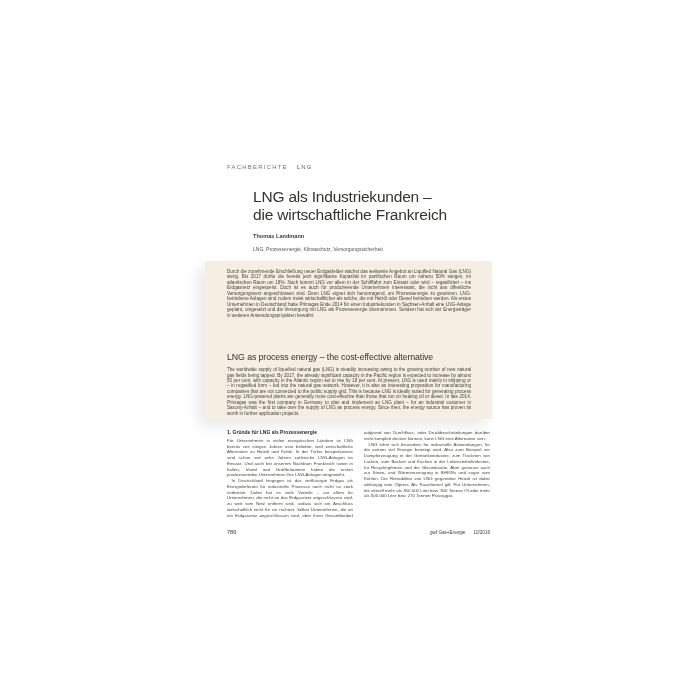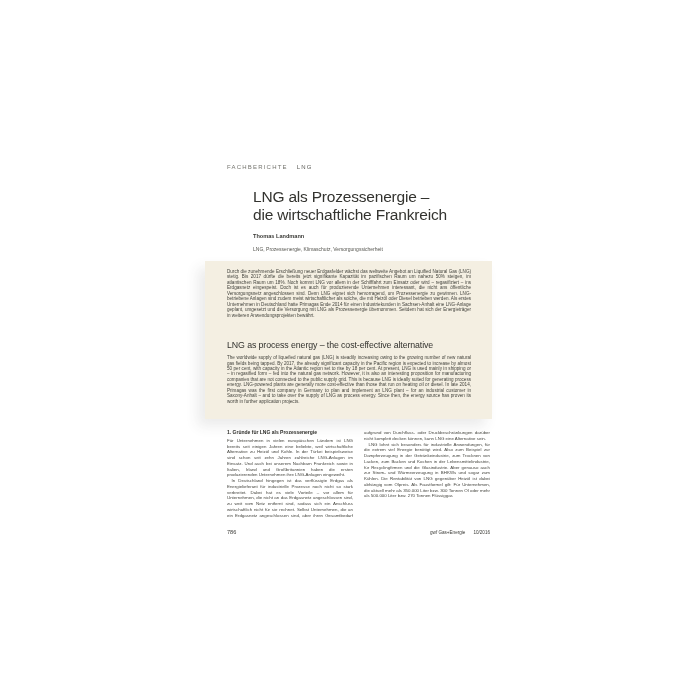--- a/index.html
+++ b/index.html
@@ -41,21 +41,21 @@
     width: 287px; height: 158px;
     background: #f4efe2;
     box-shadow: -7px 7px 12px rgba(60,60,55,0.10);
     padding: 8px 21px 8px 22px;
   }
   .abstract-de {
     font-size: 4.6px; line-height: 5.45px;
     text-align: justify; color: #45453f;
   }
   .abstract-en-heading {
-    margin-top: 22px;
+    margin-top: 34px;
     font-size: 8.8px; font-weight: 400; color: #32322e;
     letter-spacing: -0.1px;
   }
   .abstract-en {
     margin-top: 5px;
     font-size: 4.6px; line-height: 5.45px;
     text-align: justify; color: #45453f;
   }
 
   .body-columns {
@@ -88,21 +88,21 @@
 </head>
 <body>
 
 <div class="canvas">
 
   <div class="kicker">
     <span>FACHBERICHTE</span><span class="tag">LNG</span>
   </div>
 
   <div class="title">
-    <div>LNG als Prozessenergie –</div>
+    <div>LNG als Industriekunden –</div>
     <div>die wirtschaftliche Frankreich</div>
   </div>
 
   <div class="author">Thomas Landmann</div>
   <div class="keywords">LNG, Prozessenergie, Klimaschutz, Versorgungssicherheit</div>
 
   <div class="abstract-box">
     <div class="abstract-de">Durch die zunehmende Erschließung neuer Erdgasfelder wächst das weltweite Angebot an Liquified Natural Gas (LNG) stetig. Bis 2017 dürfte die bereits jetzt signifikante Kapazität im pazifischen Raum um nahezu 50% steigen, im atlantischen Raum um 18%. Noch kommt LNG vor allem in der Schifffahrt zum Einsatz oder wird – regasifiziert – ins Erdgasnetz eingespeist. Doch ist es auch für produzierende Unternehmen interessant, die nicht ans öffentliche Versorgungsnetz angeschlossen sind. Denn LNG eignet sich hervorragend, um Prozessenergie zu gewinnen. LNG-betriebene Anlagen sind zudem meist wirtschaftlicher als solche, die mit Heizöl oder Diesel betrieben werden. Als erstes Unternehmen in Deutschland hatte Primagas Ende 2014 für einen Industriekunden in Sachsen-Anhalt eine LNG-Anlage geplant, umgesetzt und die Versorgung mit LNG als Prozessenergie übernommen. Seitdem hat sich der Energieträger in weiteren Anwendungsprojekten bewährt.</div>
     <div class="abstract-en-heading">LNG as process energy – the cost-effective alternative</div>
     <div class="abstract-en">The worldwide supply of liquefied natural gas (LNG) is steadily increasing owing to the growing number of new natural gas fields being tapped. By 2017, the already significant capacity in the Pacific region is expected to increase by almost 50 per cent, with capacity in the Atlantic region set to rise by 18 per cent. At present, LNG is used mainly in shipping or – in regasified form – fed into the natural gas network. However, it is also an interesting proposition for manufacturing companies that are not connected to the public supply grid. This is because LNG is ideally suited for generating process energy. LNG-powered plants are generally more cost-effective than those that run on heating oil or diesel. In late 2014, Primagas was the first company in Germany to plan and implement an LNG plant – for an industrial customer in Saxony-Anhalt – and to take over the supply of LNG as process energy. Since then, the energy source has proven its worth in further application projects.</div>

